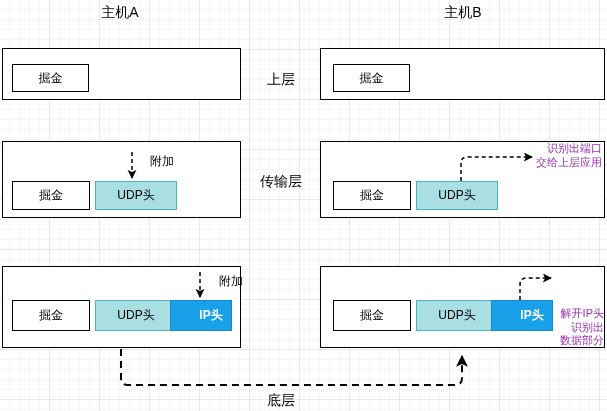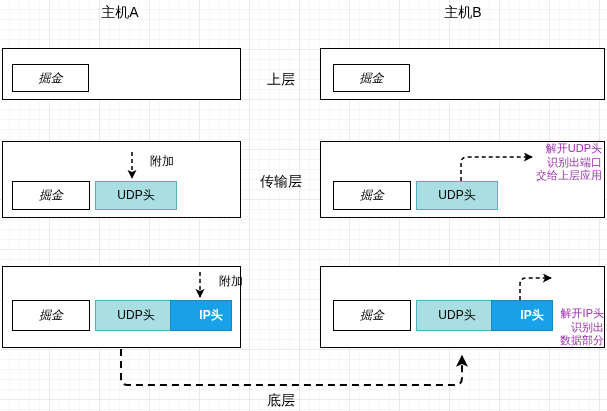--- a/index.html
+++ b/index.html
@@ -60,21 +60,20 @@
     display: flex;
     align-items: center;
     justify-content: center;
     font-size: 12px;
     white-space: nowrap;
   }
   .seg-data {
     background: #ffffff;
     border: 1.3px solid #000000;
     color: #000000;
-    font-style: italic;
   }
   .seg-udp {
     background: #a9dfe3;
     border: 1.3px solid #4fb3bb;
     color: #000000;
     margin-left: 6px;
   }
   .seg-ip {
     background: #18a0e8;
     border: 1.3px solid #1389c9;
@@ -128,21 +127,20 @@
 
   <div class="host-box" style="left:2px; top:141px; width:239px; height:77px;"></div>
   <div class="seg seg-data" style="left:12px; top:181px; width:78px; height:29px;">掘金</div>
   <div class="seg seg-udp" style="left:89px; top:181px; width:82px; height:29px;">UDP头</div>
   <div class="attach-label" style="left:137px; top:154px;">附加</div>
 
   <div class="host-box" style="left:320px; top:141px; width:285px; height:77px;"></div>
   <div class="seg seg-data" style="left:333px; top:181px; width:78px; height:29px;">掘金</div>
   <div class="seg seg-udp" style="left:410px; top:181px; width:82px; height:29px;">UDP头</div>
   <div class="note" style="left:484px; top:142px; width:118px;">
-    <div>解开UDP头</div>
     <div>识别出端口</div>
     <div>交给上层应用</div>
   </div>
 
   <div class="host-box" style="left:2px; top:266px; width:239px; height:82px;"></div>
   <div class="seg seg-data" style="left:12px; top:300px; width:78px; height:31px;">掘金</div>
   <div class="seg seg-udp" style="left:89px; top:300px; width:82px; height:31px;">UDP头</div>
   <div class="seg seg-ip" style="left:170px; top:300px; width:62px; height:31px;">IP头</div>
   <div class="attach-label" style="left:206px; top:274px;">附加</div>
 

